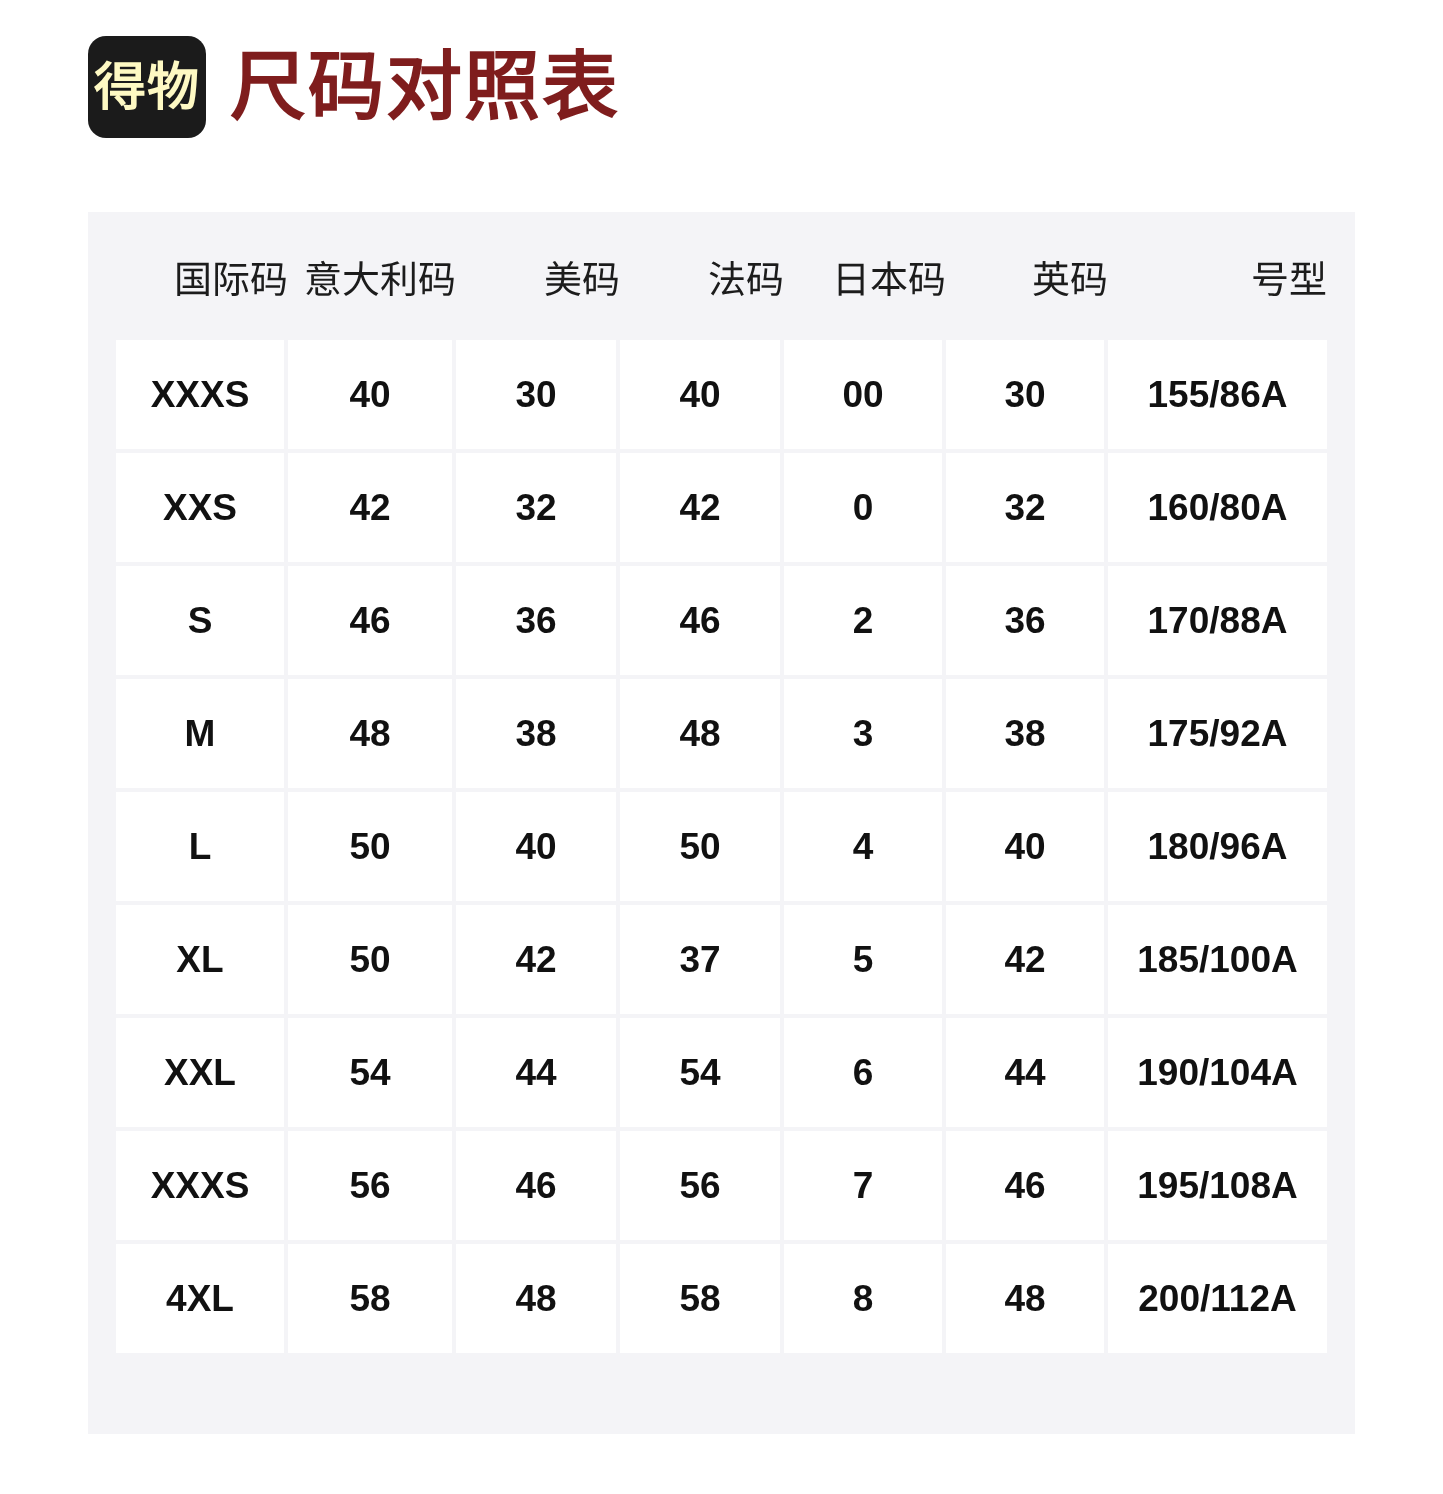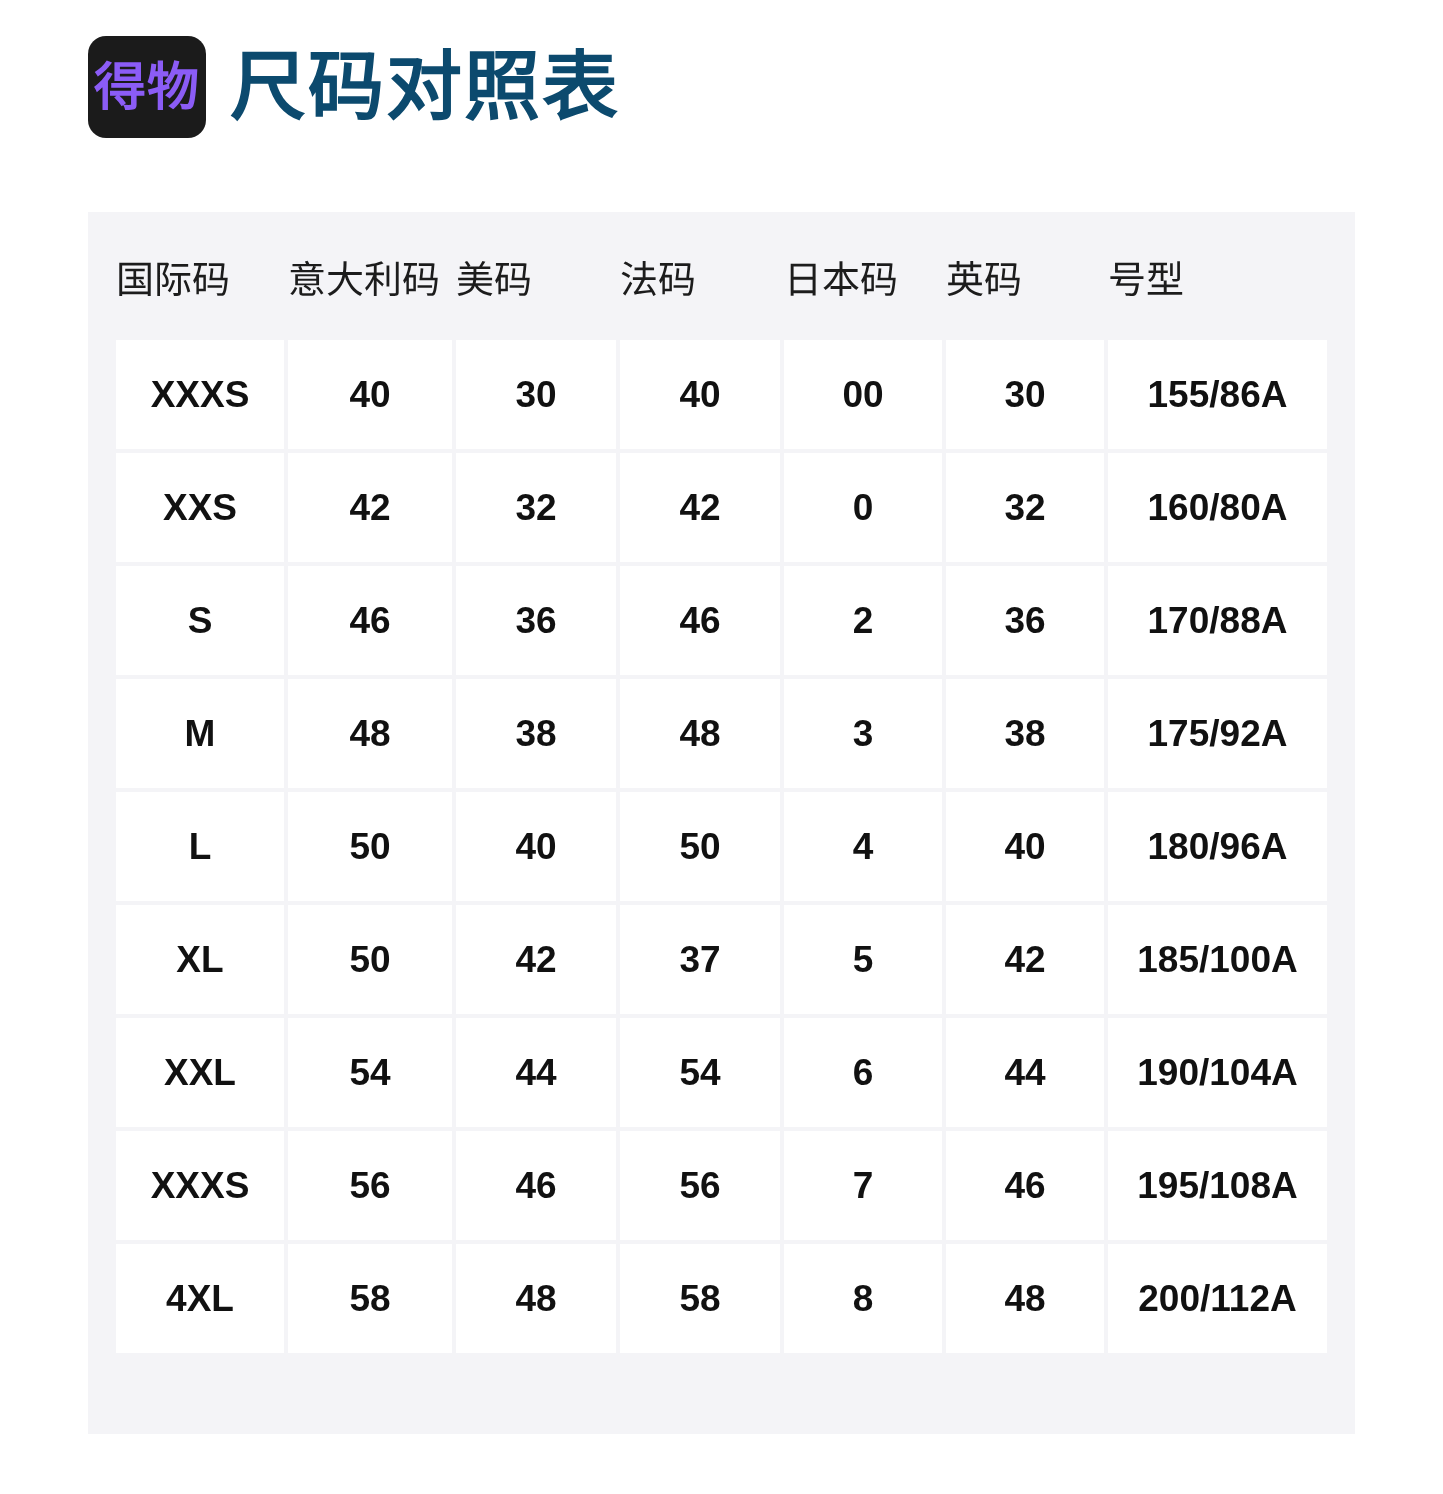--- a/index.html
+++ b/index.html
@@ -37,33 +37,33 @@
     width: 118px;
     height: 102px;
     background: #1b1b1b;
     border-radius: 18px;
     display: flex;
     align-items: center;
     justify-content: center;
     flex: 0 0 auto;
   }
   .brand-badge span {
-    color: #8b5cf6;
+    color: #fef9c3;
     font-size: 52px;
     font-weight: 700;
     letter-spacing: 1px;
     line-height: 1;
     font-family: "DejaVu Sans", "Liberation Sans", sans-serif;
   }
 
   .page-title {
     margin-left: 24px;
     font-size: 76px;
     font-weight: 700;
-    color: #0c4a6e;
+    color: #7f1d1d;
     line-height: 1;
     letter-spacing: 2px;
     white-space: nowrap;
     font-family: "DejaVu Sans", "Liberation Sans", sans-serif;
   }
 
   .logo-wrap {
     margin-left: auto;
     width: 142px;
     height: 98px;
@@ -97,21 +97,21 @@
   table.size-table col.c3 { width: 170px; }
   table.size-table col.c4 { width: 168px; }
   table.size-table col.c5 { width: 168px; }
   table.size-table col.c6 { width: 185px; }
 
   table.size-table thead th {
     height: 128px;
     font-size: 38px;
     font-weight: 400;
     color: #1c1c1c;
-    text-align: left;
+    text-align: right;
     vertical-align: middle;
     background: #f4f4f7;
     font-family: "DejaVu Sans", "Liberation Sans", sans-serif;
     padding: 0;
   }
 
   table.size-table tbody td {
     height: 109px;
     font-size: 37px;
     font-weight: 700;

